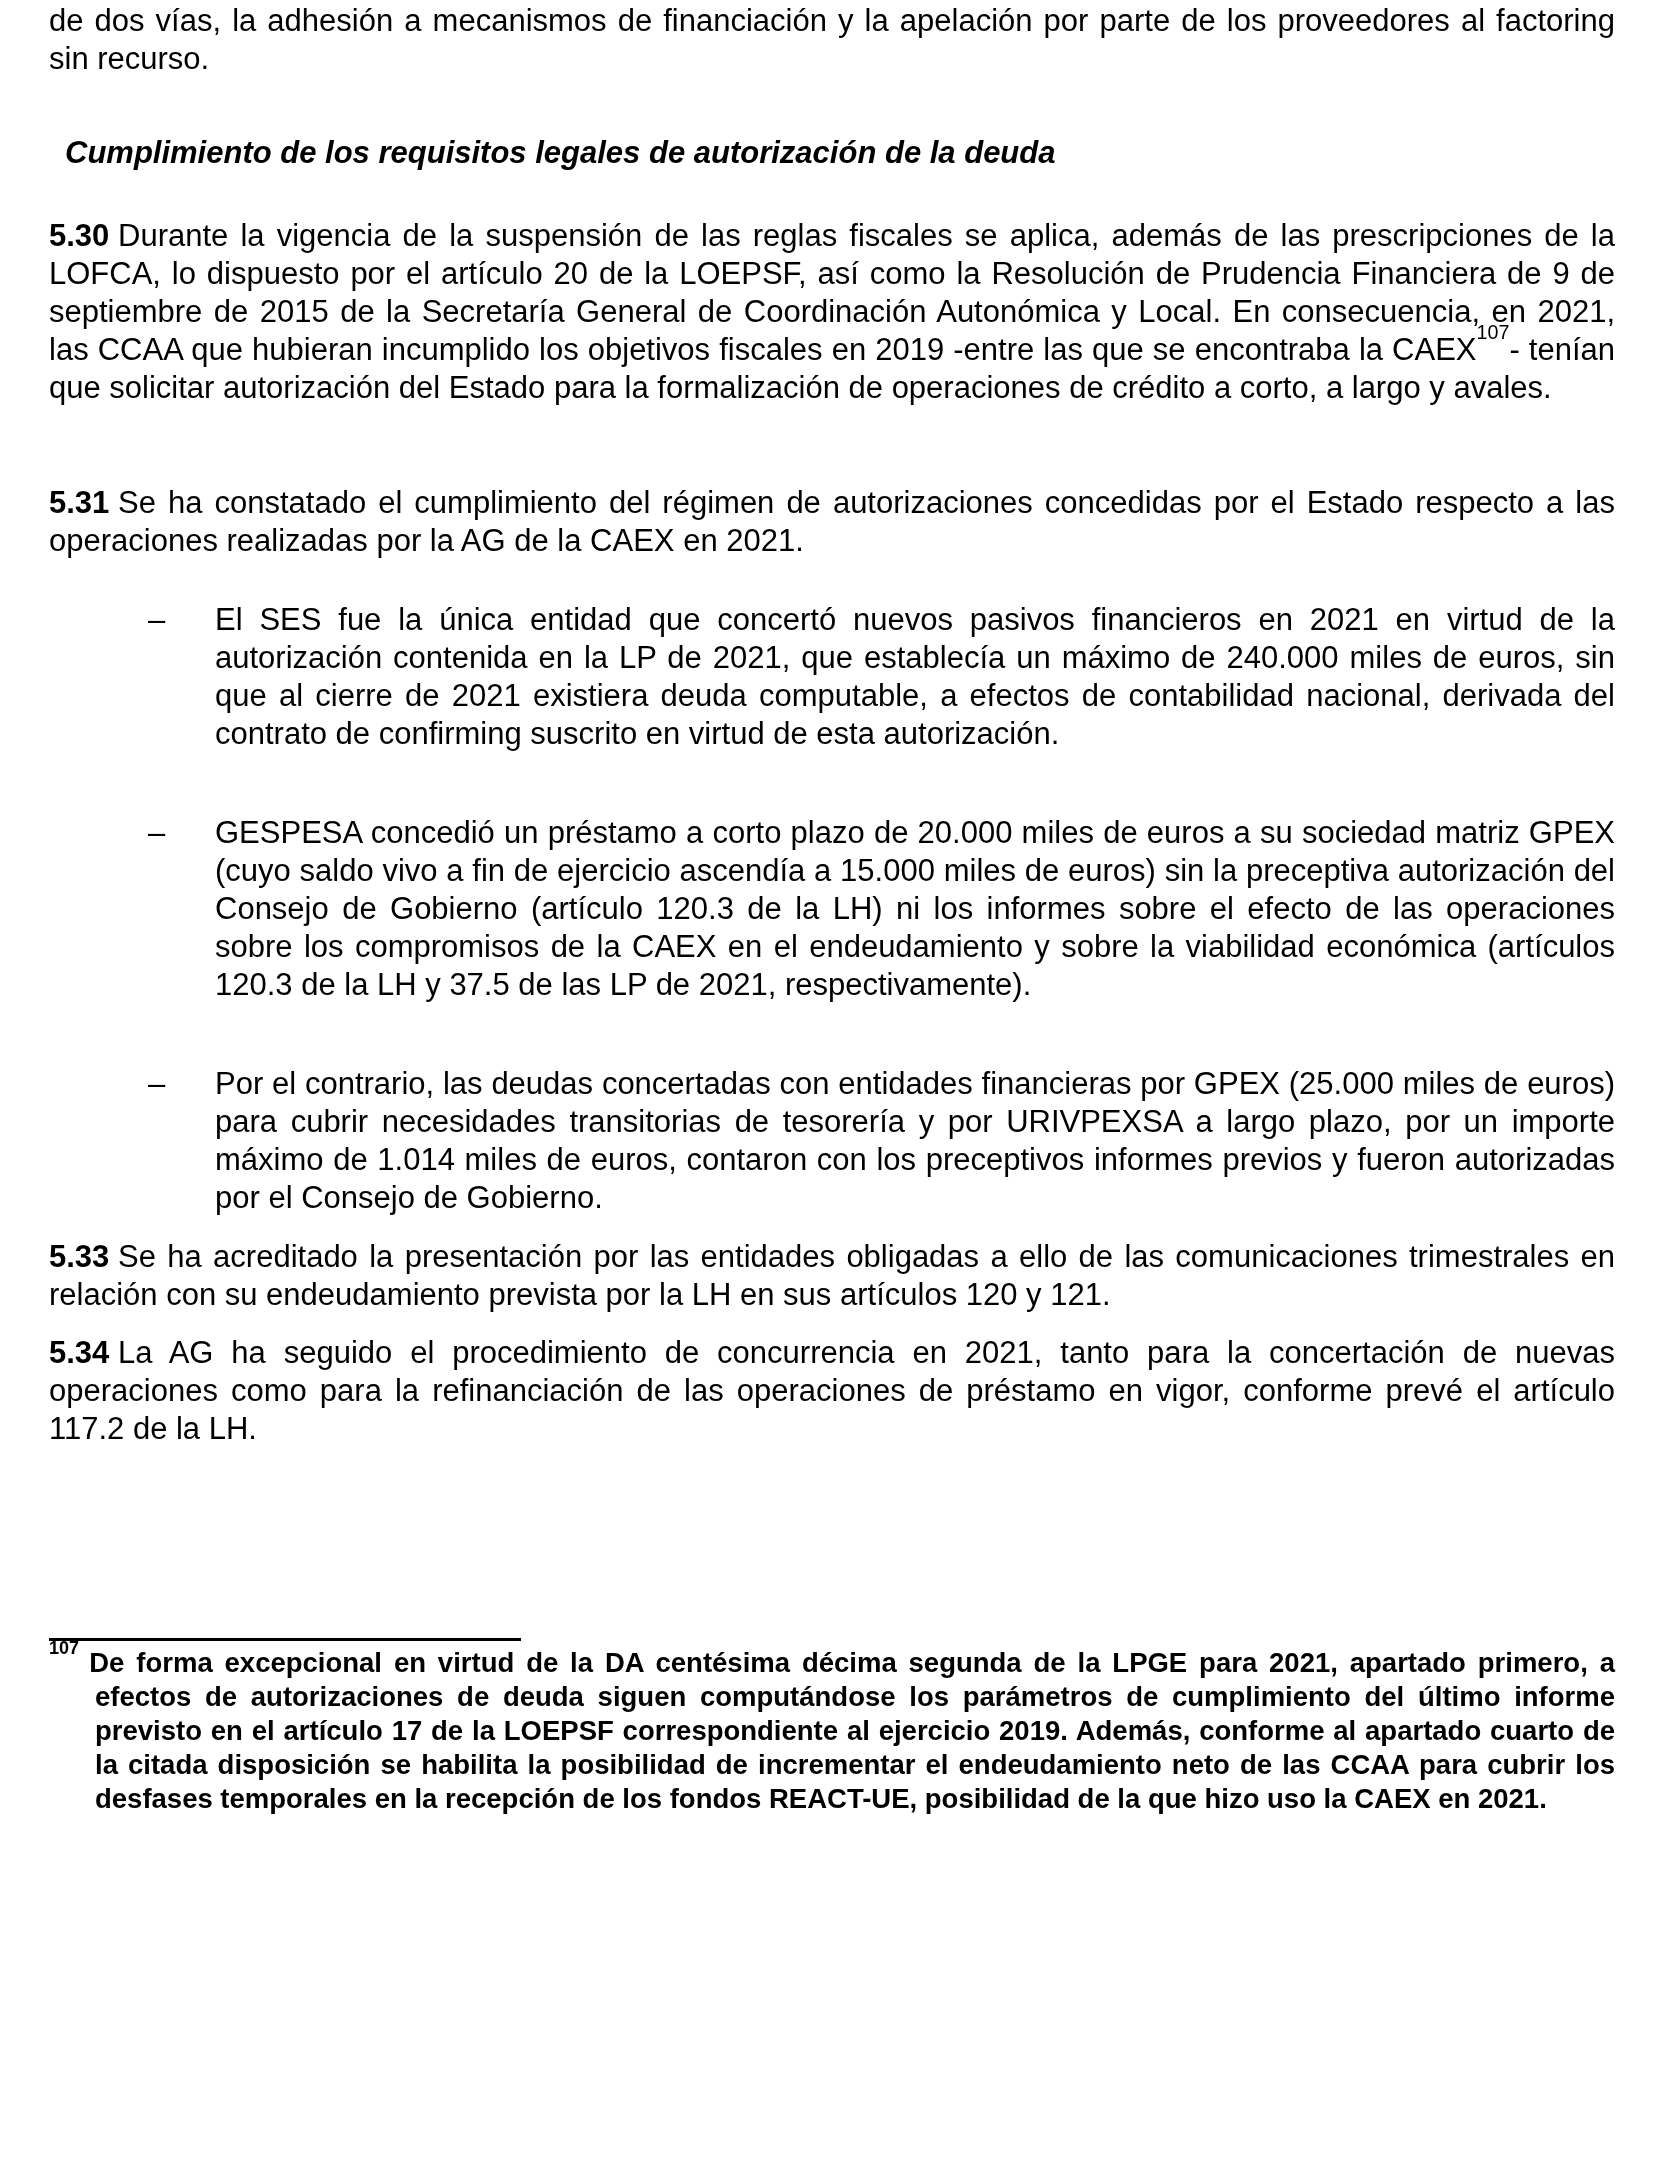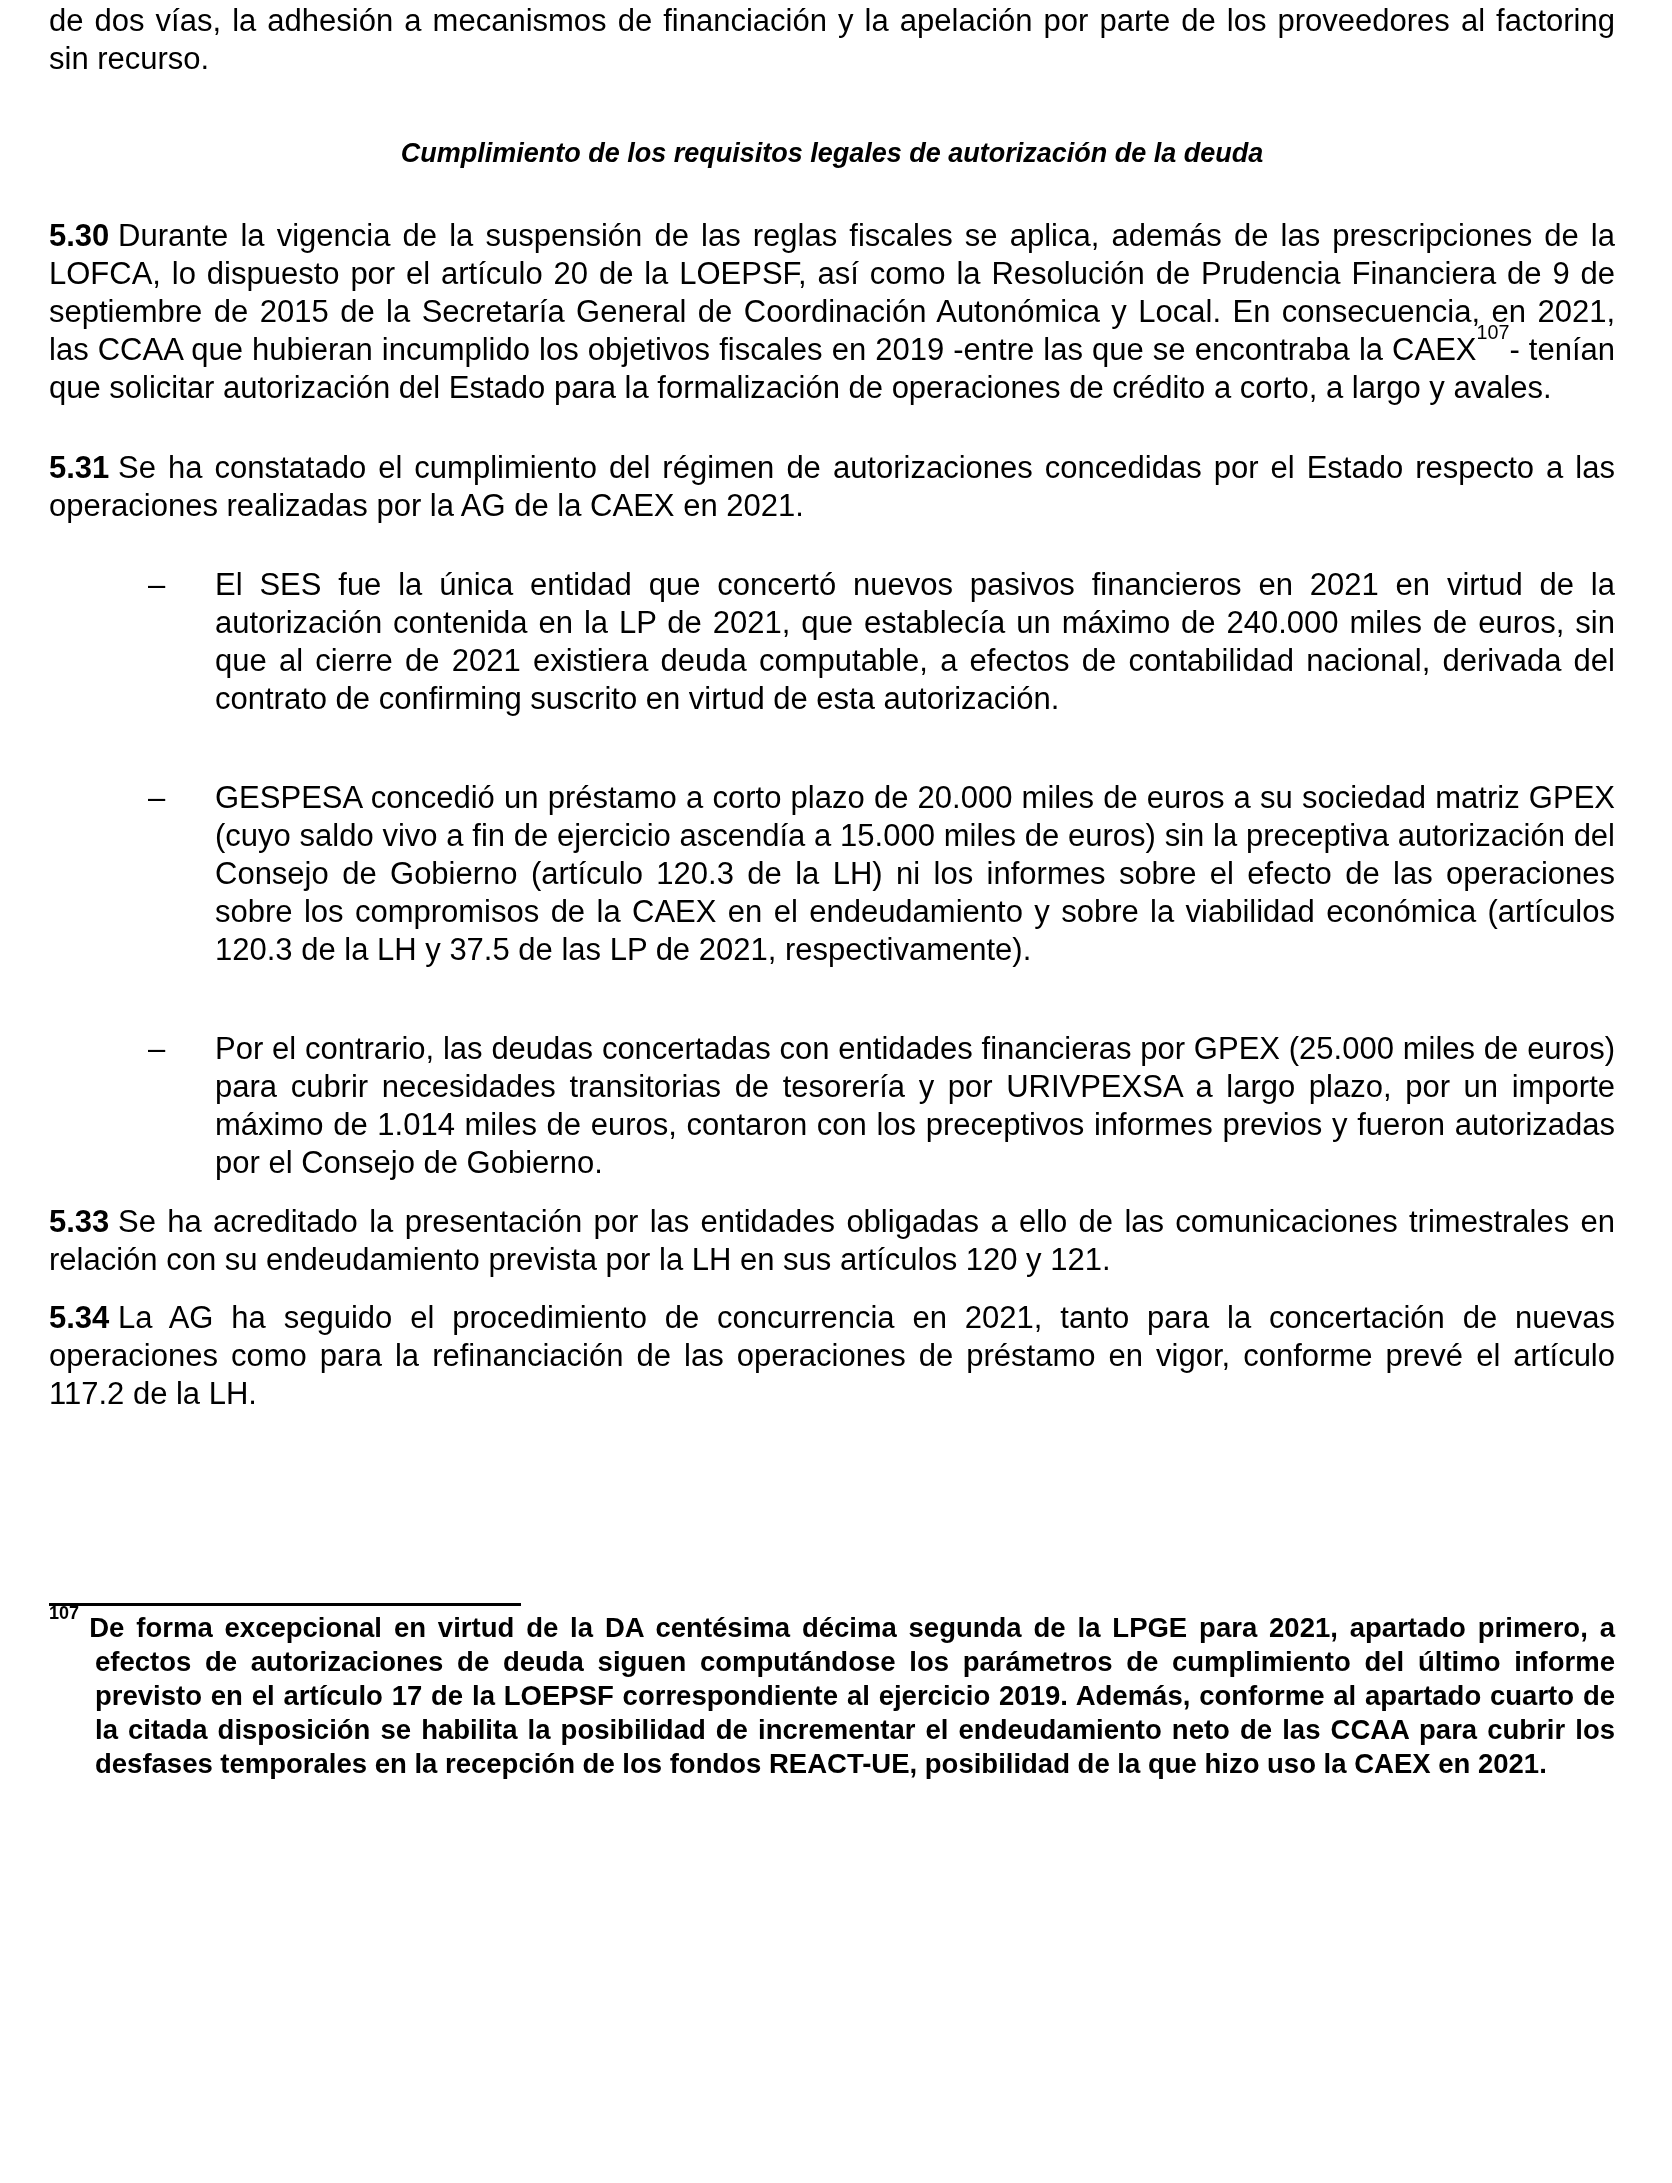--- a/index.html
+++ b/index.html
@@ -15,37 +15,37 @@
     padding: 2.4px 57px 0 49px;
     overflow: hidden;
   }
   p { margin: 0; }
   .body-text {
     font-size: 31px;
     line-height: 38px;
     text-align: justify;
   }
   .doc-heading {
-    font-size: 27px;
+    font-size: 31px;
     line-height: 38px;
     font-weight: bold;
     font-style: italic;
     margin: 16px;
-    text-align: center;
+    text-align: left;
   }
   .pnum { font-weight: bold; margin-right: 8.7px; }
   .sup-ref {
     font-size: 19.7px;
     position: relative;
     top: -10.2px;
     line-height: 0;
   }
   .h-auth   { margin-top: 56px; }
   .p530     { margin-top: 45px; }
-  .p531     { margin-top: 42px; }
+  .p531     { margin-top: 77px; }
   .p532     { margin-top: 52px; }
   .bullet-item {
     display: flex;
     align-items: flex-start;
     padding-left: 99px;
   }
   .bullet-item.b1 { margin-top: 41px; }
   .bullet-item.b2 { margin-top: 61px; }
   .bullet-item.b3 { margin-top: 61px; }
   .bullet-dash {

